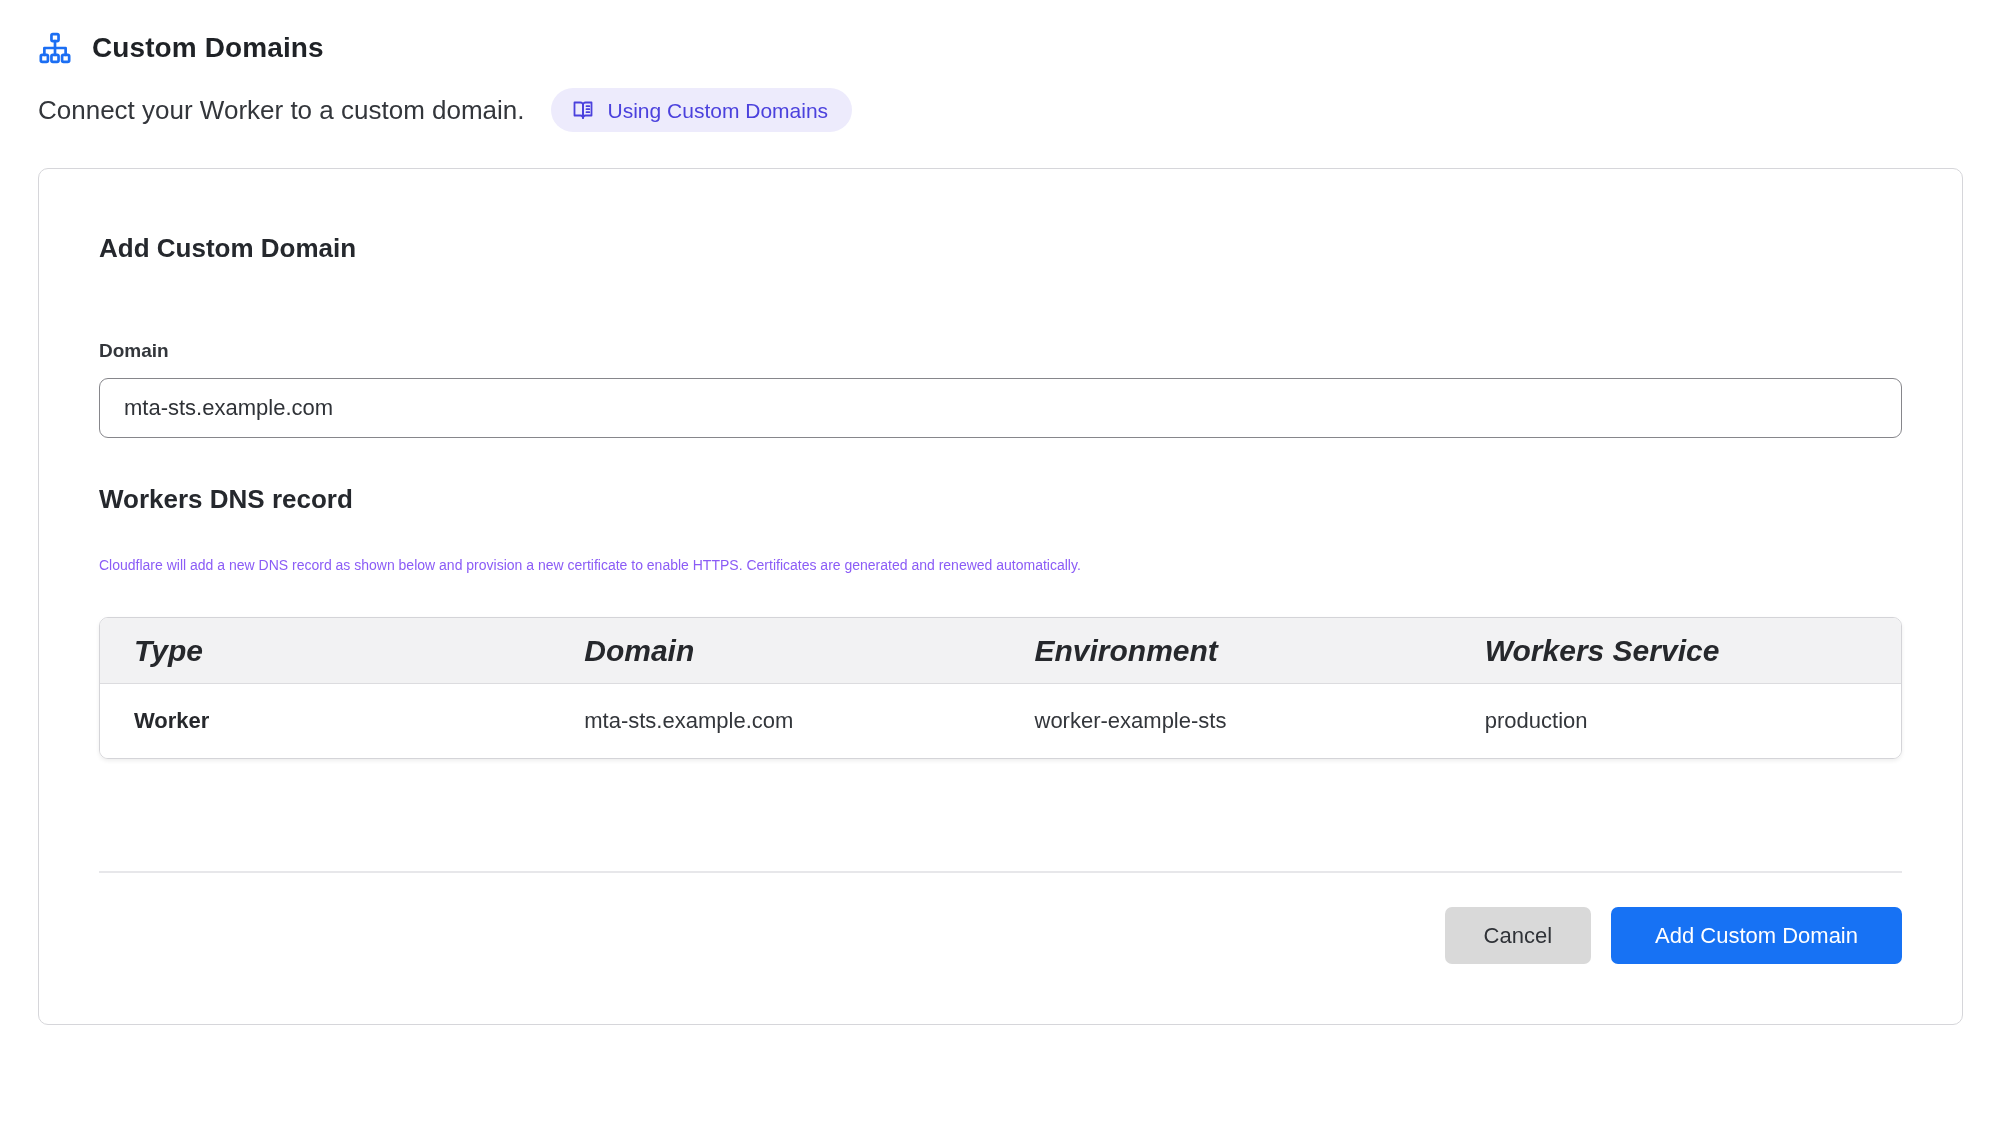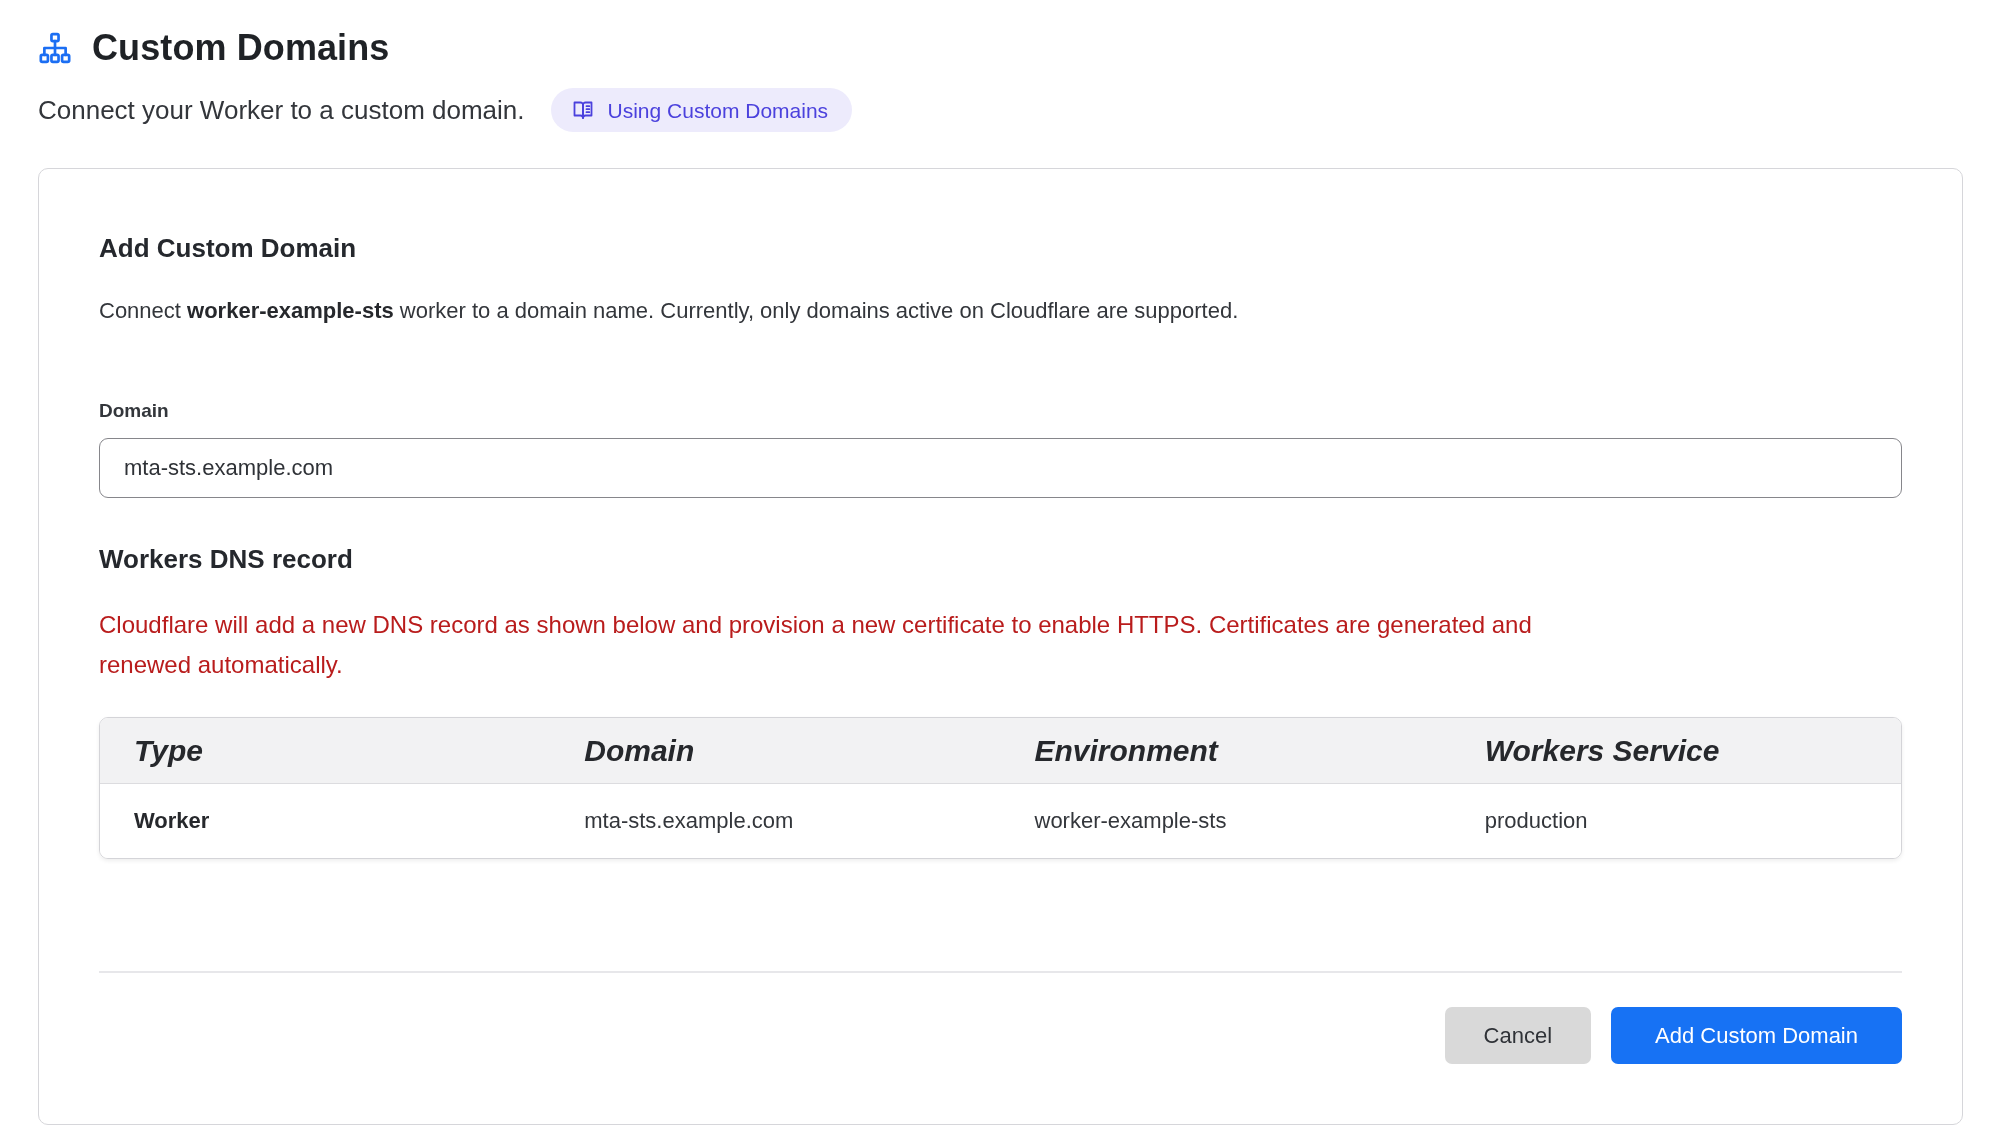--- a/index.html
+++ b/index.html
@@ -25,21 +25,21 @@
     height: 40px;
   }
   .header-row .app-icon {
     width: 34px;
     height: 34px;
     display: inline-flex;
     align-items: center;
     justify-content: center;
   }
   .page-title {
-    font-size: 36px;
+    font-size: 28px;
     font-weight: 700;
     color: #1f2226;
     letter-spacing: 0.1px;
   }
   .subtitle-row {
     display: flex;
     align-items: center;
     gap: 26px;
     margin-top: 20px;
   }
@@ -108,23 +108,23 @@
   }
 
   .preview-title {
     margin-top: 46px;
     font-size: 26px;
     font-weight: 600;
     color: #25282d;
   }
   .preview-desc {
     margin-top: 30px;
-    font-size: 24px;
+    font-size: 14px;
     line-height: 40px;
-    color: #b91c1c;
+    color: #8b5cf6;
     max-width: 1455px;
   }
 
   
   .dns-table {
     margin-top: 32px;
     border: 1px solid #d4d4d8;
     border-radius: 9px;
     overflow: hidden;
     box-shadow: 0 2px 4px rgba(0,0,0,0.07);
@@ -218,21 +218,20 @@
         </svg>
       </span>
       <span>Using Custom Domains</span>
     </span>
   </div>
 
   <div class="panel">
 
     <div class="panel-title">Add Custom Domain</div>
 
-    <p class="panel-intro"><span>Connect </span><b>worker-example-sts</b><span> worker to a domain name. Currently, only domains active on Cloudflare are supported.</span></p>
 
     <div class="field-label">Domain</div>
     <input class="domain-input" type="text" value="mta-sts.example.com" style="">
 
     <div class="preview-title">Workers DNS record</div>
     <p class="preview-desc">Cloudflare will add a new DNS record as shown below and provision a new certificate to enable HTTPS. Certificates are generated and renewed automatically.</p>
 
     <div class="dns-table">
       <div class="dns-header">
         <div class="cell">Type</div>

